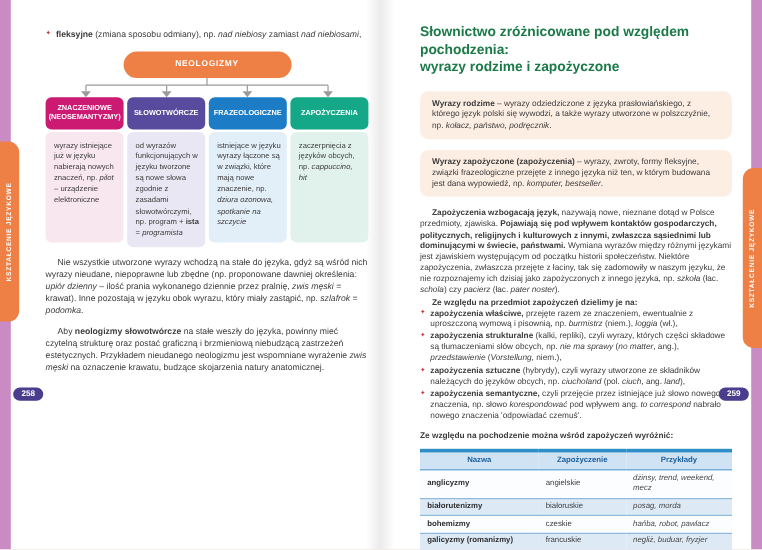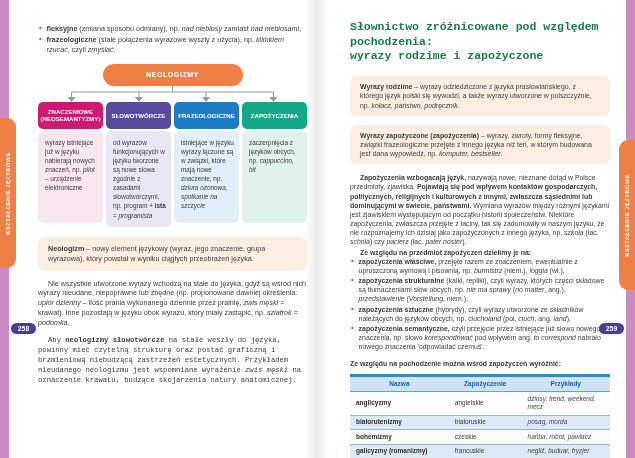--- a/index.html
+++ b/index.html
@@ -33,21 +33,21 @@
   .connect{display:block;width:100%;height:16px;}
   .cols{display:flex;gap:3px;align-items:flex-start;}
   .col{flex:1;min-width:0;}
   .col-head{height:27px;border-radius:5px;color:#fff;font-weight:bold;font-size:6.1px;
     line-height:1.25;display:flex;align-items:center;justify-content:center;
     text-align:center;padding:0 3px;}
   .col-body{margin-top:2px;border-radius:5px;padding:7px 5px 7px 7px;
     font-size:6.4px;line-height:1.42;min-height:78px;}
   .defbox{margin-top:10px;background:#fdeee4;border-radius:7px;padding:7px 10px;}
   
-  .title{font-family:Liberation Mono, monospace;font-weight:bold;
+  .title{font-family:Liberation Sans, sans-serif;font-weight:bold;
     color:#1b7a48;font-size:11.5px;line-height:1.28;}
   .defbox-r{margin-top:9px;background:#fdeee4;border-radius:7px;padding:6px 10px;}
   .para-r{text-indent:10px;margin-top:9px;}
   .list-intro{font-weight:bold;margin-top:1px;text-indent:10px;}
   .table-intro{font-weight:bold;margin-top:8px;}
   table.borrow{width:100%;border-collapse:collapse;margin-top:5px;font-size:6.5px;}
   table.borrow th{background:#cfe3f4;color:#1a5f9e;font-weight:bold;text-align:center;
     padding:3px 6px;border-top:3px solid #2e8fc8;border-bottom:1.5px solid #5fa4d4;}
   table.borrow td{padding:2.5px 6px;border-bottom:1px solid #8fbadd;}
   table.borrow tr.odd td{background:#fbfdfe;}
@@ -76,24 +76,20 @@
     <span class="vtext">KSZTAŁCENIE JĘZYKOWE</span>
   </div>
 
   <div class="page page-left">
     <div class="content-l">
       <div>
         <div class="bitem">
           <span class="bullet">✦</span>
           <span class="btext"><b>fleksyjne</b> (zmiana sposobu odmiany), np. <i>nad niebiosy</i> zamiast <i>nad niebiosami</i>,</span>
         </div>
-        <div class="bitem">
-          <span class="bullet">✦</span>
-          <span class="btext"><b>frazeologiczne</b> (stałe połączenia wyrazowe wyszły z użycia), np. <i>klimkiem rzucać</i>, czyli <i>zmyślać</i>.</span>
-        </div>
       </div>
 
 
       <div class="diagram">
         <div class="root-box" style="background-color: rgb(238, 128, 70);">NEOLOGIZMY</div>
         <svg class="connect" viewBox="0 0 264 16" preserveAspectRatio="none">
           <line x1="132" y1="0" x2="132" y2="6" stroke="#9a9a9a" stroke-width="1"></line>
           <line x1="33" y1="6" x2="231" y2="6" stroke="#9a9a9a" stroke-width="1"></line>
           <line x1="33" y1="6" x2="33" y2="11" stroke="#9a9a9a" stroke-width="1"></line>
           <line x1="99" y1="6" x2="99" y2="11" stroke="#9a9a9a" stroke-width="1"></line>
@@ -117,24 +113,23 @@
             <div class="col-head" style="background-color: rgb(28, 125, 198);">FRAZEOLOGICZNE</div>
             <div class="col-body" style="background-color: rgb(226, 238, 248);">istniejące w języku wyrazy łączone są w związki, które mają nowe znaczenie, np. <i>dziura ozonowa, spotkanie na szczycie</i></div>
           </div>
           <div class="col">
             <div class="col-head" style="background-color: rgb(20, 168, 136);">ZAPOŻYCZENIA</div>
             <div class="col-body" style="background-color: rgb(225, 242, 236);">zaczerpnięcia z języków obcych, np. <i>cappuccino, hit</i></div>
           </div>
         </div>
       </div>
 
-      <div class="defbox"><b>Neologizm</b> – nowy element językowy (wyraz, jego znaczenie, grupa wyrazowa), który powstał w wyniku ciągłych przeobrażeń języka.</div>
 
       <p class="para" style="margin-bottom:0;">Nie wszystkie utworzone wyrazy wchodzą na stałe do języka, gdyż są wśród nich wyrazy nieudane, niepoprawne lub zbędne (np. proponowane dawniej określenia: <i>upiór dzienny</i> – ilość prania wykonanego dziennie przez pralnię, <i>zwis męski</i> = krawat). Inne pozostają w języku obok wyrazu, który miały zastąpić, np. <i>szlafrok</i> = <i>podomka</i>.</p>
-      <p class="para" style="margin-bottom:0;font-family:Liberation Mono, monospace;">Aby <b>neologizmy słowotwórcze</b> na stałe weszły do języka, powinny mieć czytelną strukturę oraz postać graficzną i brzmieniową niebudzącą zastrzeżeń estetycznych. Przykładem nieudanego neologizmu jest wspomniane wyrażenie <i>zwis męski</i> na oznaczenie krawatu, budzące skojarzenia natury anatomicznej.</p>
+      <p class="para" style="margin-bottom:0;">Aby <b>neologizmy słowotwórcze</b> na stałe weszły do języka, powinny mieć czytelną strukturę oraz postać graficzną i brzmieniową niebudzącą zastrzeżeń estetycznych. Przykładem nieudanego neologizmu jest wspomniane wyrażenie <i>zwis męski</i> na oznaczenie krawatu, budzące skojarzenia natury anatomicznej.</p>
     </div>
     <div class="pill pill-left">258</div>
   </div>
 
   <div class="page page-right">
     <div class="content-r">
       <div class="title">
         <div>Słownictwo zróżnicowane pod względem pochodzenia:</div>
         <div>wyrazy rodzime i zapożyczone</div>
       </div>

